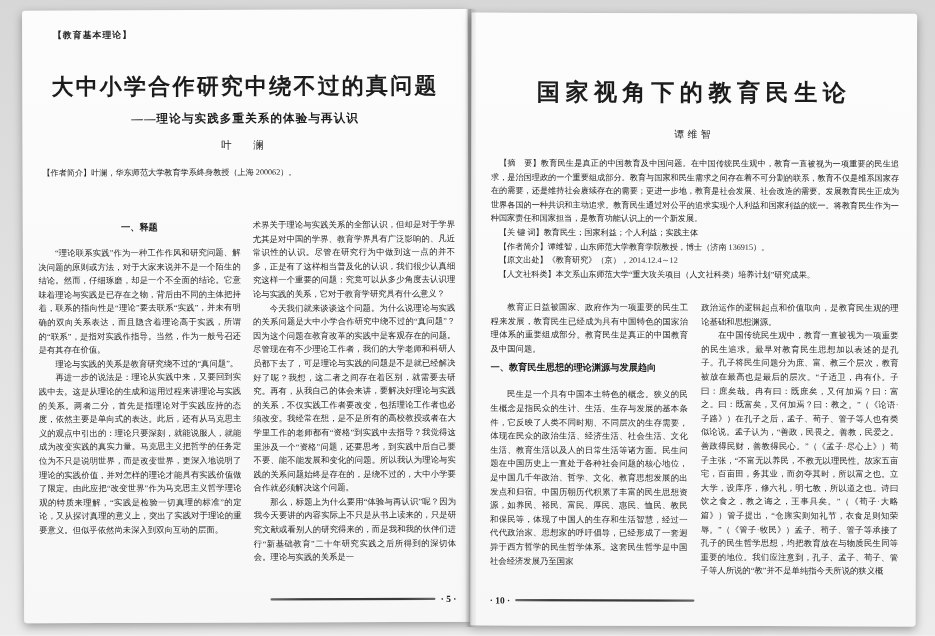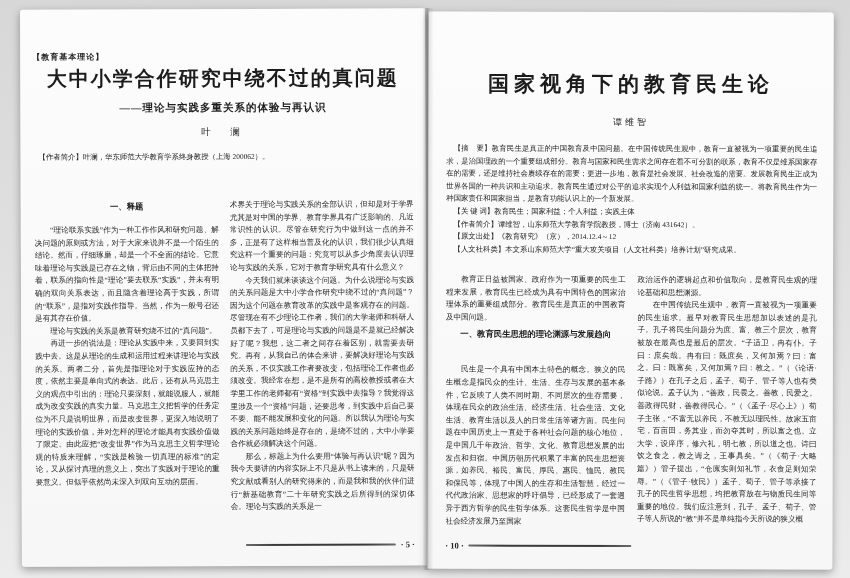--- a/index.html
+++ b/index.html
@@ -14,21 +14,21 @@
     background:linear-gradient(180deg,#fcfcfc 0%,#f7f7f7 100%);
     box-shadow:0 3px 9px rgba(0,0,0,0.35);
   }
   .left-page{left:21px;border-radius:3px 0 0 3px;transform:rotate(-0.2deg);}
   .right-page{left:428px;top:12px;border-radius:0 3px 3px 0;transform:rotate(0.15deg);}
   .seam{
     position:absolute;left:423px;top:8px;width:10px;height:562px;z-index:6;
     background:linear-gradient(90deg,rgba(0,0,0,0.02),rgba(0,0,0,0.22) 45%,rgba(0,0,0,0.10) 60%,rgba(0,0,0,0.02));
   }
   
-  .category{position:absolute;top:17px;left:12px;font-size:8px;font-weight:bold;letter-spacing:1px;margin-top:25px;}
+  .category{position:absolute;top:17px;left:28px;font-size:8px;font-weight:bold;letter-spacing:1px;}
   .l-title{position:absolute;top:56px;left:0;width:100%;text-align:center;
     font-size:20px;font-weight:bold;letter-spacing:2px;margin:0;}
   .l-subtitle{position:absolute;top:92px;left:0;width:100%;text-align:center;
     font-size:10.5px;font-weight:bold;letter-spacing:1px;}
   .l-author{position:absolute;top:117px;left:0;width:100%;text-align:center;
     font-size:9.5px;letter-spacing:5px;}
   .l-meta{position:absolute;top:142px;left:18px;right:14px;font-size:7.4px;line-height:12.5px;color:#222;}
   .l-body{position:absolute;top:190px;left:14px;right:12px;bottom:32px;display:flex;gap:11px;overflow:hidden;}
   .col{flex:1;min-width:0;}
   .l-body p,.r-body p{margin:0;font-size:7.6px;line-height:12.6px;text-align:justify;text-indent:2em;color:#262626;}
@@ -40,21 +40,21 @@
   .l-footer .rule{width:150px;margin-right:5px;}
   .pnum{font-size:8.5px;font-weight:bold;color:#222;white-space:nowrap;}
   
   .r-title{position:absolute;top:58px;left:0;width:100%;text-align:center;
     font-size:21px;font-weight:bold;letter-spacing:5px;margin:0;}
   .r-author{position:absolute;top:104px;left:0;width:100%;text-align:center;
     font-size:9px;letter-spacing:3px;}
   .r-meta{position:absolute;top:131px;left:18px;right:16px;font-size:7.4px;line-height:12.6px;color:#222;}
   .r-meta p{margin:0;text-align:justify;text-indent:1em;}
   .r-body{position:absolute;top:262px;left:18px;right:16px;bottom:32px;display:flex;gap:12px;overflow:hidden;font-family:Liberation Serif, serif;}
-  .r-sec-head{text-align:center;font-weight:bold;font-size:8.4px;margin:5px 0 24px;}
+  .r-sec-head{text-align:left;font-weight:bold;font-size:8.4px;margin:5px 0 13px;}
   .r-footer{bottom:18px;left:18px;justify-content:center;}
   .r-footer .rule{width:163px;margin-left:5px;}
 </style>
 </head>
 <body>
 
 <div>
 
   <div class="page left-page">
     <div class="category">【教育基本理论】</div>
@@ -88,21 +88,21 @@
 
   <div class="seam"></div>
 
   <div class="page right-page">
     <h1 class="r-title">国家视角下的教育民生论</h1>
     <div class="r-author">谭维智</div>
 
     <div class="r-meta">
       <p>【摘　要】教育民生是真正的中国教育及中国问题。在中国传统民生观中，教育一直被视为一项重要的民生追求，是治国理政的一个重要组成部分。教育与国家和民生需求之间存在着不可分割的联系，教育不仅是维系国家存在的需要，还是维持社会赓续存在的需要；更进一步地，教育是社会发展、社会改造的需要。发展教育民生正成为世界各国的一种共识和主动追求。教育民生通过对公平的追求实现个人利益和国家利益的统一。将教育民生作为一种国家责任和国家担当，是教育功能认识上的一个新发展。</p>
       <p>【关 键 词】教育民生；国家利益；个人利益；实践主体</p>
-      <p>【作者简介】谭维智，山东师范大学教育学院教授，博士（济南  431642）。</p>
+      <p>【作者简介】谭维智，山东师范大学教育学院教授，博士（济南  136915）。</p>
       <p>【原文出处】《教育研究》（京），2014.12.4～12</p>
       <p>【人文社科类】本文系山东师范大学“重大攻关项目（人文社科类）培养计划”研究成果。</p>
     </div>
 
     <div class="r-body">
       <div class="col">
         <p>教育正日益被国家、政府作为一项重要的民生工程来发展，教育民生已经成为具有中国特色的国家治理体系的重要组成部分。教育民生是真正的中国教育及中国问题。</p>
         <div class="r-sec-head">一、教育民生思想的理论渊源与发展趋向</div>
         <p>民生是一个具有中国本土特色的概念。狭义的民生概念是指民众的生计、生活、生存与发展的基本条件，它反映了人类不同时期、不同层次的生存需要，体现在民众的政治生活、经济生活、社会生活、文化生活、教育生活以及人的日常生活等诸方面。民生问题在中国历史上一直处于各种社会问题的核心地位，是中国几千年政治、哲学、文化、教育思想发展的出发点和归宿。中国历朝历代积累了丰富的民生思想资源，如养民、裕民、富民、厚民、惠民、恤民、教民和保民等，体现了中国人的生存和生活智慧，经过一代代政治家、思想家的呼吁倡导，已经形成了一套迥异于西方哲学的民生哲学体系。这套民生哲学是中国社会经济发展乃至国家</p>
       </div>

